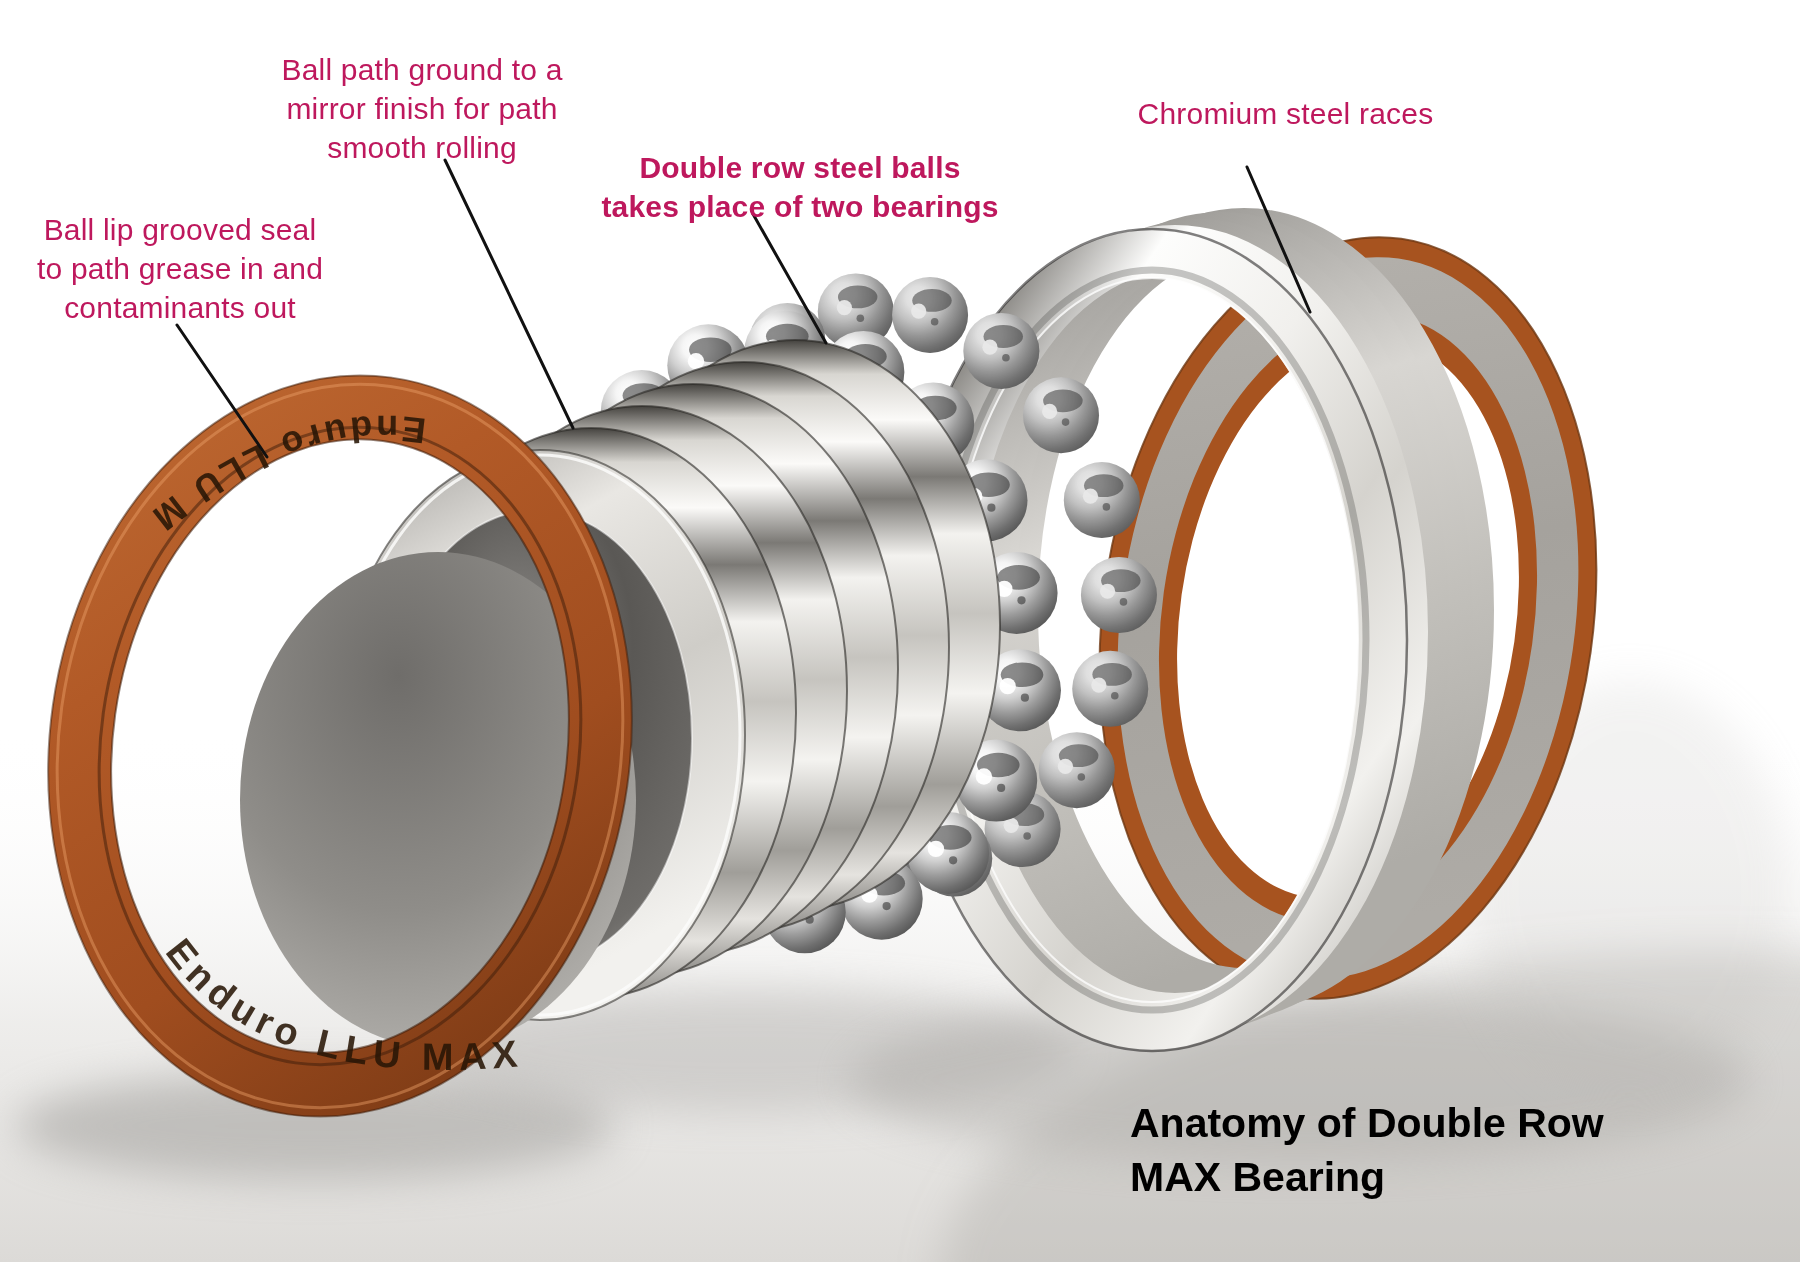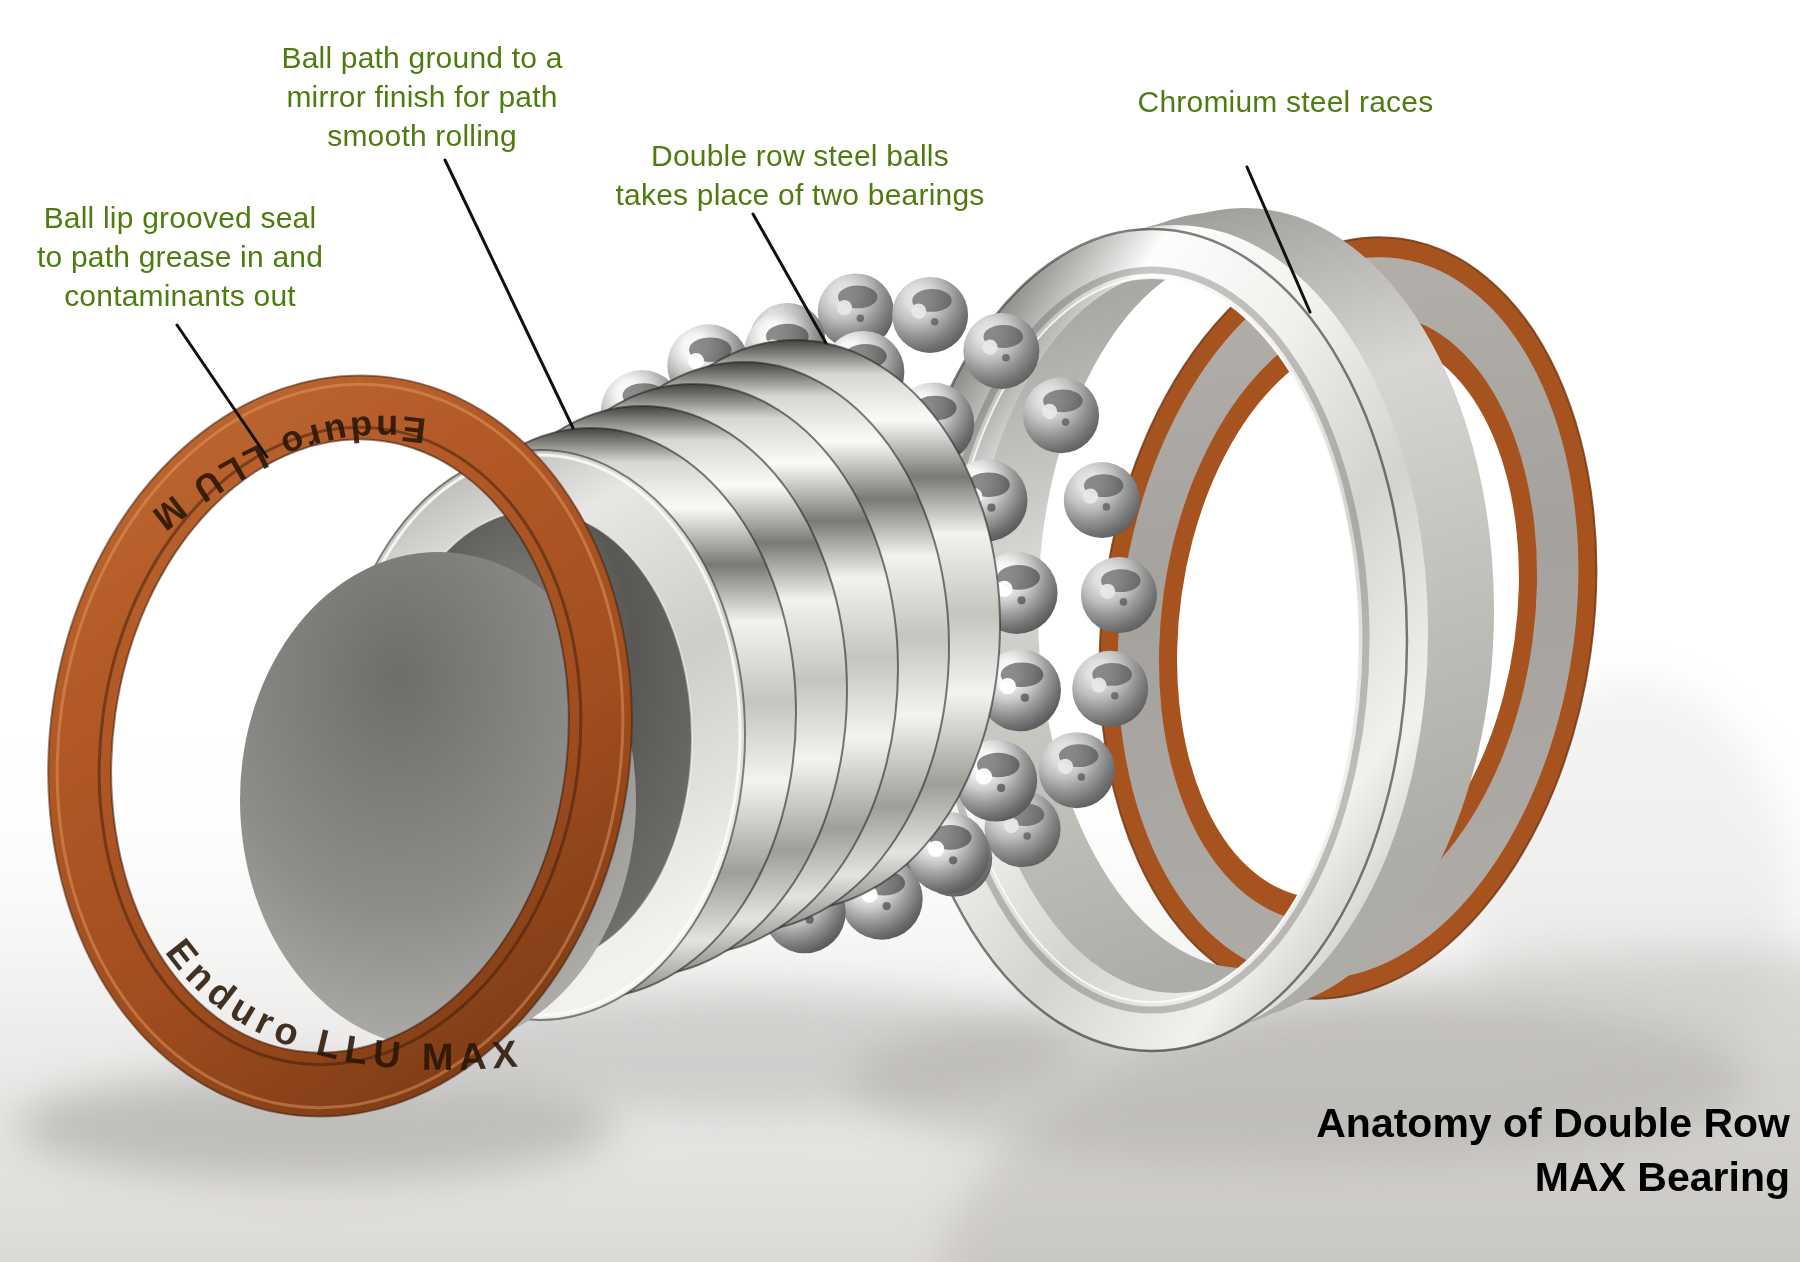--- a/index.html
+++ b/index.html
@@ -9,26 +9,27 @@
     font-family: "Liberation Sans", sans-serif;
     overflow: hidden;
   }
   .stage { position: relative; width: 1800px; height: 1262px; }
   svg.scene { position: absolute; left: 0; top: 0; }
   .callout {
     position: absolute;
     text-align: center;
     font-size: 30px;
     line-height: 39px;
-    color: #4d7c0f;
+    color: #be185d;
     letter-spacing: 0.2px;
+    margin-top: 12px;
   }
   .main-title {
     position: absolute;
-    text-align: right;
+    text-align: left;
     font-size: 41px;
     line-height: 54px;
     font-weight: 700;
     color: #000000;
   }
   .seal-text {
     font-size: 36px;
     letter-spacing: 5px;
     font-weight: 600;
     fill: rgba(40, 22, 6, 0.88);
@@ -426,21 +427,21 @@
       <line x1="1247" y1="167" x2="1310" y2="312"></line>
     </g>
   </svg>
 
   <div class="callout" style="left:222px; top:38px; width:400px;">
     <div>Ball path ground to a</div>
     <div>mirror finish for path</div>
     <div>smooth rolling</div>
   </div>
 
-  <div class="callout" style="left:580px; top:136px; width:440px;">
+  <div class="callout" style="left:580px; top:136px; width:440px;font-weight:bold;">
     <div>Double row steel balls</div>
     <div>takes place of two bearings</div>
   </div>
 
   <div class="callout" style="left:1063px; top:82px; width:445px;">
     <div>Chromium steel races</div>
   </div>
 
   <div class="callout" style="left:0px; top:198px; width:360px;">
     <div>Ball lip grooved seal</div>

